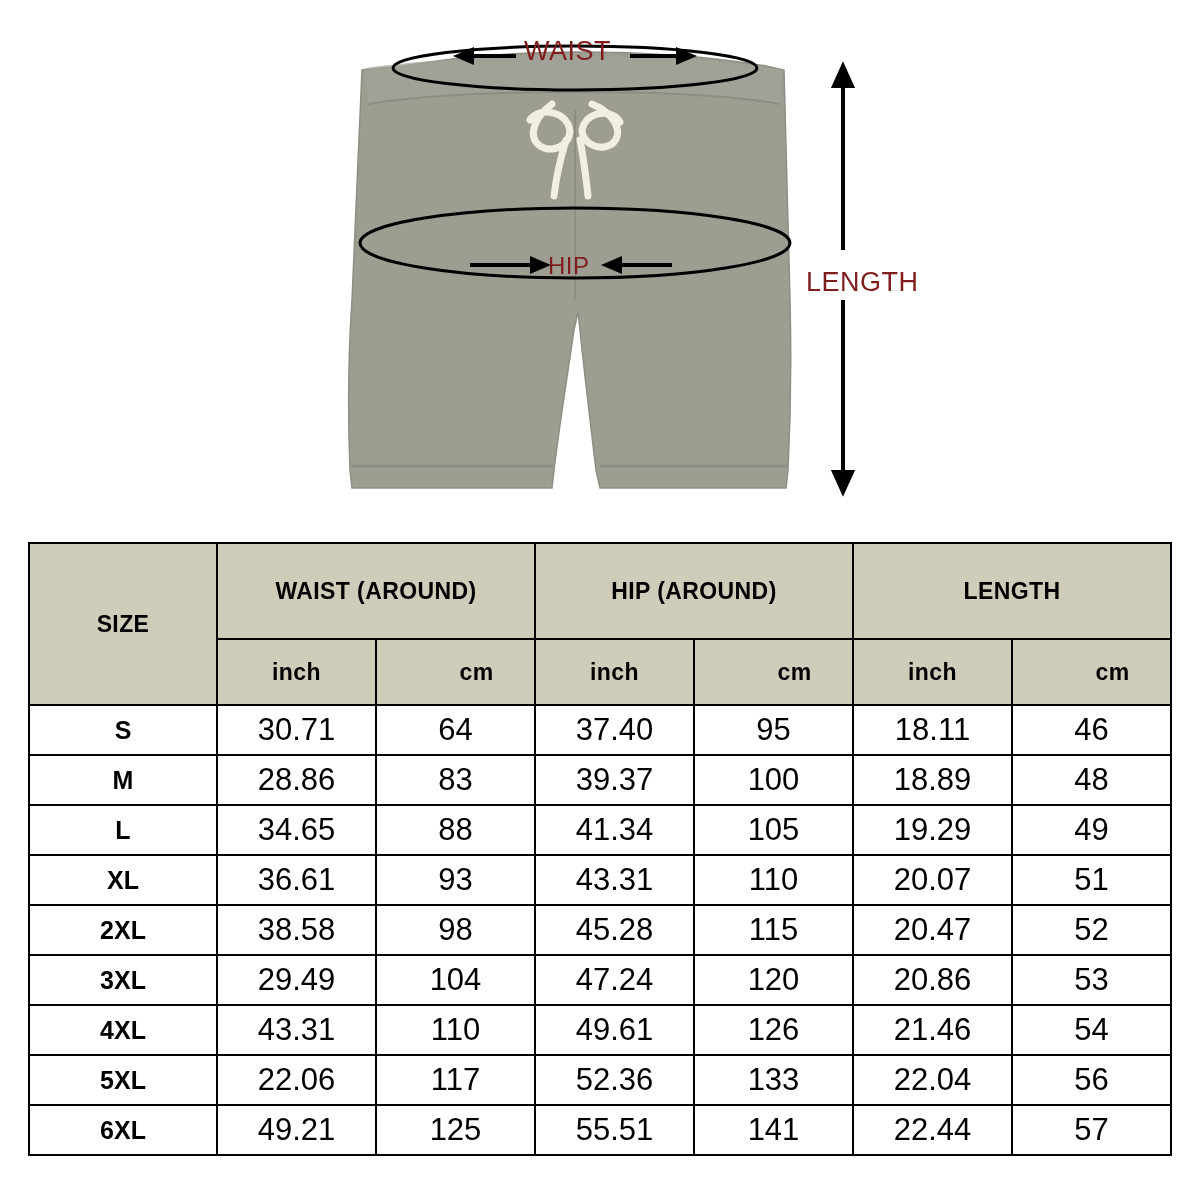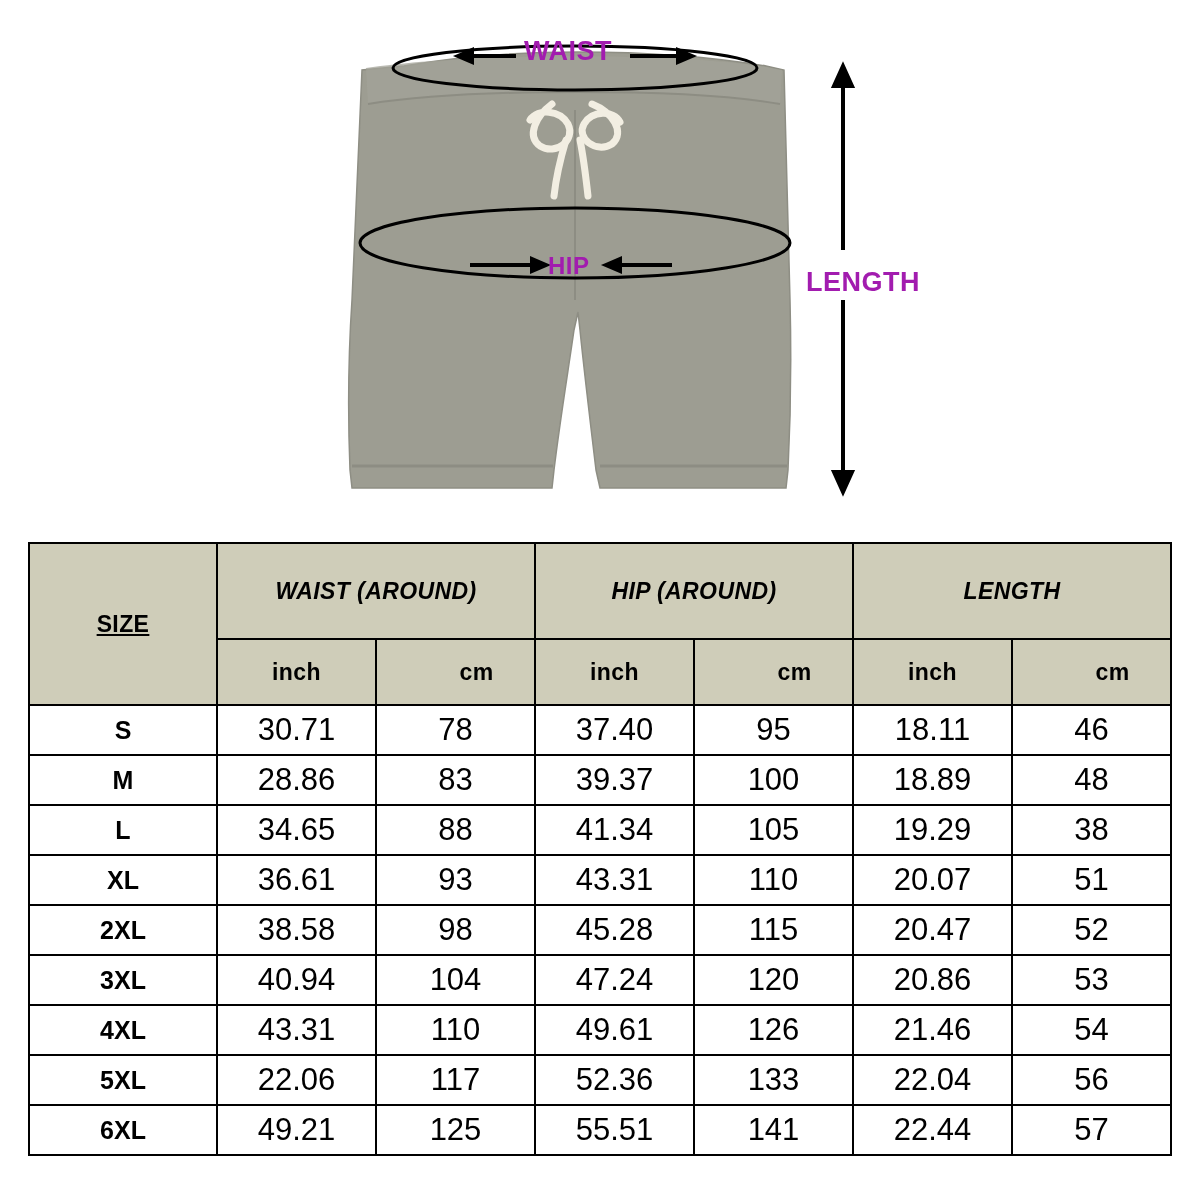--- a/index.html
+++ b/index.html
@@ -22,23 +22,23 @@
     left: 0;
     top: 0;
     width: 1200px;
     height: 530px;
   }
   #diagram svg {
     display: block;
   }
   .diag-label {
     position: absolute;
-    font-weight: bold;
+    font-weight: normal;
     letter-spacing: 0.5px;
-    color: #a21caf;
+    color: #7f1d1d;
   }
   #label-waist {
     left: 524px;
     top: 36px;
     font-size: 27px;
   }
   #label-hip {
     left: 548px;
     top: 252px;
     font-size: 24px;
@@ -68,25 +68,23 @@
   }
   #size-table thead th {
     background: #cfcdb9;
     font-weight: bold;
     font-size: 23px;
     letter-spacing: 0.4px;
   }
   th.size-head {
     width: 184px;
     font-size: 23px;
-    text-decoration: underline;
   }
   th.group-head {
     height: 92px;
-    font-style: italic;
   }
   th.unit-head {
     height: 62px;
     font-weight: normal;
     font-size: 23px;
   }
   #size-table tbody td {
     height: 46px;
     background: #ffffff;
   }
@@ -186,21 +184,21 @@
       <th class="unit-head col-inch">inch</th>
       <th class="unit-head col-cm">cm</th>
       <th class="unit-head col-inch">inch</th>
       <th class="unit-head col-cm">cm</th>
     </tr>
   </thead>
   <tbody>
     <tr>
       <td class="size-cell">S</td>
       <td class="val">30.71</td>
-      <td class="val">78</td>
+      <td class="val">64</td>
       <td class="val">37.40</td>
       <td class="val">95</td>
       <td class="val">18.11</td>
       <td class="val">46</td>
     </tr>
     <tr>
       <td class="size-cell">M</td>
       <td class="val">28.86</td>
       <td class="val">83</td>
       <td class="val">39.37</td>
@@ -208,21 +206,21 @@
       <td class="val">18.89</td>
       <td class="val">48</td>
     </tr>
     <tr>
       <td class="size-cell">L</td>
       <td class="val">34.65</td>
       <td class="val">88</td>
       <td class="val">41.34</td>
       <td class="val">105</td>
       <td class="val">19.29</td>
-      <td class="val">38</td>
+      <td class="val">49</td>
     </tr>
     <tr>
       <td class="size-cell">XL</td>
       <td class="val">36.61</td>
       <td class="val">93</td>
       <td class="val">43.31</td>
       <td class="val">110</td>
       <td class="val">20.07</td>
       <td class="val">51</td>
     </tr>
@@ -230,21 +228,21 @@
       <td class="size-cell">2XL</td>
       <td class="val">38.58</td>
       <td class="val">98</td>
       <td class="val">45.28</td>
       <td class="val">115</td>
       <td class="val">20.47</td>
       <td class="val">52</td>
     </tr>
     <tr>
       <td class="size-cell">3XL</td>
-      <td class="val">40.94</td>
+      <td class="val">29.49</td>
       <td class="val">104</td>
       <td class="val">47.24</td>
       <td class="val">120</td>
       <td class="val">20.86</td>
       <td class="val">53</td>
     </tr>
     <tr>
       <td class="size-cell">4XL</td>
       <td class="val">43.31</td>
       <td class="val">110</td>

